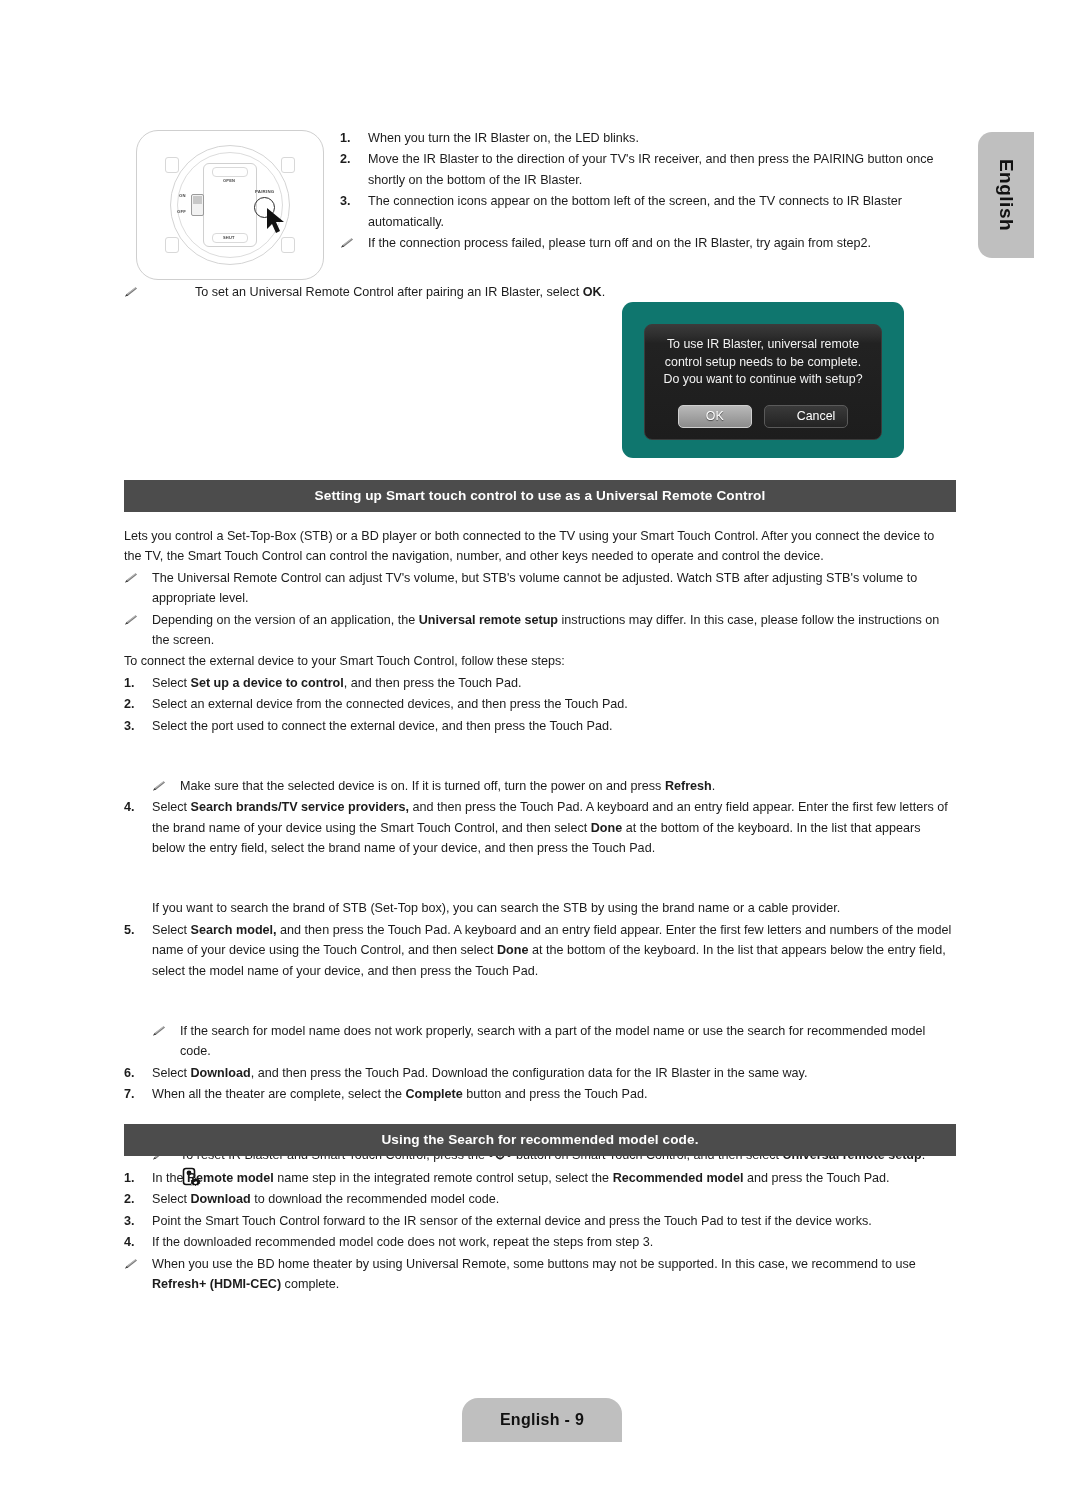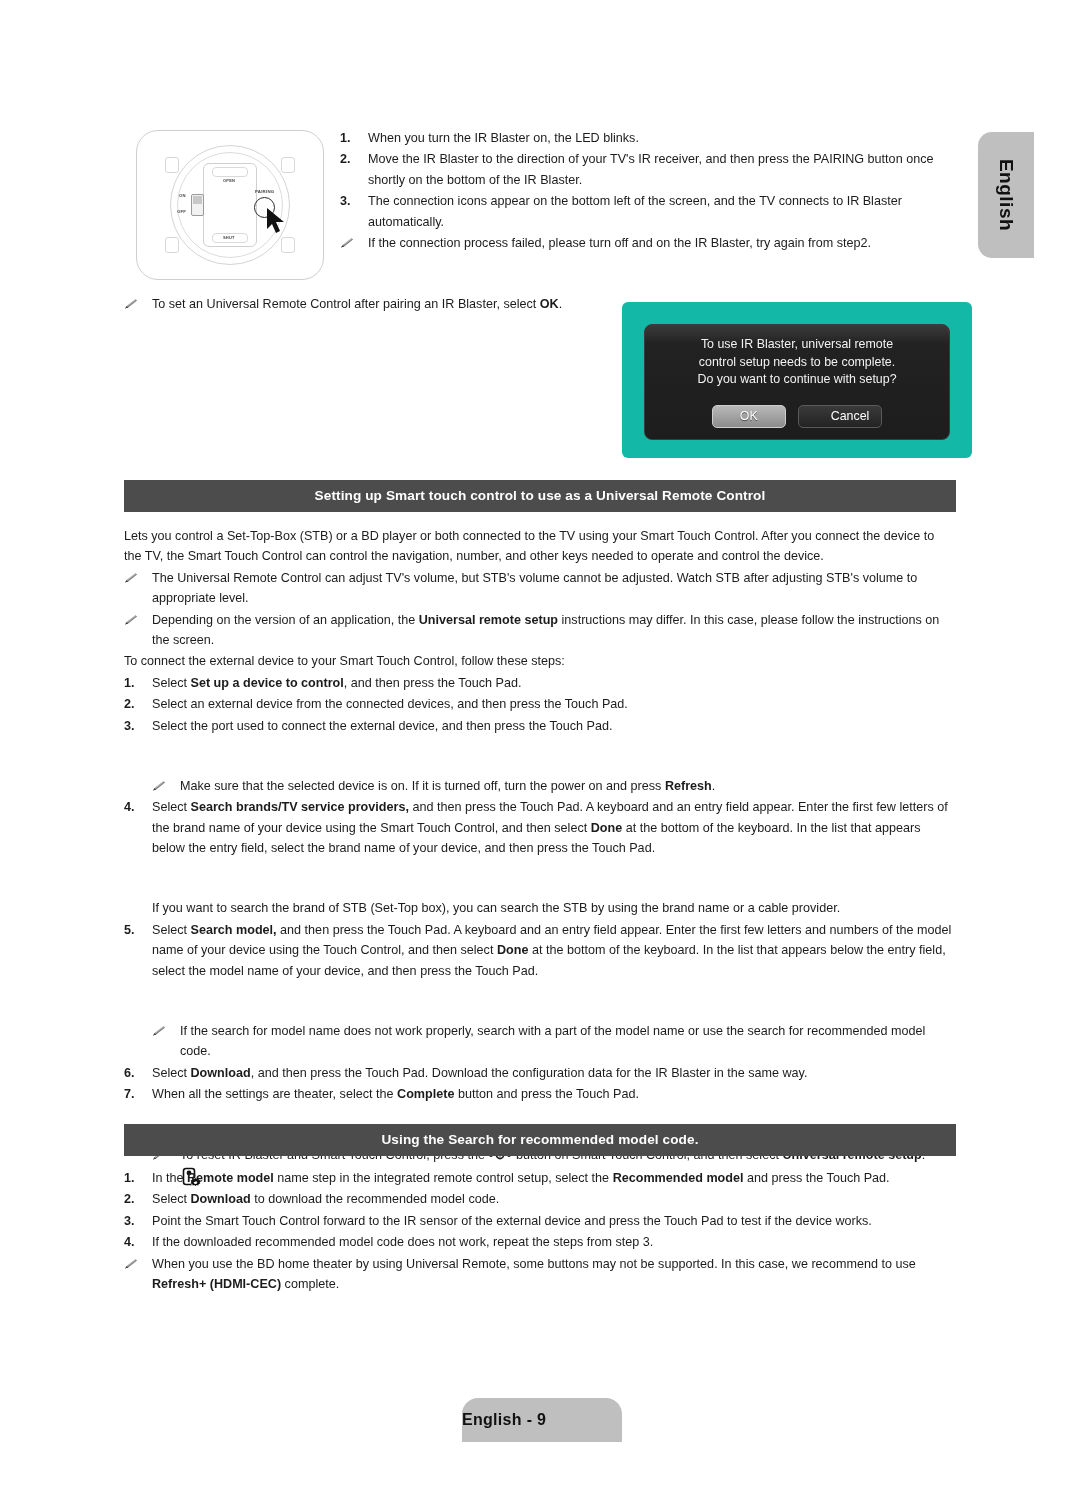--- a/index.html
+++ b/index.html
@@ -215,24 +215,24 @@
     position: relative;
     top: 2px;
   }
   .note-icon svg { display: block; }
 
   
   .dialog-outer {
     position: absolute;
     left: 622px;
     top: 302px;
-    width: 350px;
+    width: 282px;
     height: 156px;
-    background: #14b8a6;
-    border-radius: 6px;
+    background: #0f766e;
+    border-radius: 11px;
   }
   .dialog-inner {
     position: absolute;
     left: 22px;
     top: 22px;
     right: 22px;
     bottom: 18px;
     background: linear-gradient(180deg,#3a3a3a 0%, #2e2e2e 9%, #222 16%, #1d1d1d 100%);
     border-radius: 8px;
     border: 1px solid #3b3b3b;
@@ -292,20 +292,21 @@
     position: absolute;
     left: 462px;
     top: 1398px;
     width: 160px;
     height: 44px;
     background: #bfbfbf;
     border-top-left-radius: 16px;
     border-top-right-radius: 16px;
     display: flex;
     align-items: center;
+    justify-content: center;
   }
   .footer-pill span {
     font-size: 16px;
     font-weight: bold;
     color: #111;
     letter-spacing: 0.3px;
   }
 
   
   .inline-btn-glyph {
@@ -381,21 +382,21 @@
                 <path d="M1,9.6 L4.2,8.4 L2.8,7.1 Z" fill="#3a3a3a"></path>
                 <path d="M2.6,7.0 L11.4,0.25 L12.1,0.9 L3.3,7.7 Z" fill="#bbb"></path>
               </svg>
             </span>
           </span>
           <span class="txt">If the connection process failed, please turn off and on the IR Blaster, try again from step2.</span>
         </div>
       </div>
     </div>
 
-    <div class="li" style="margin-top:14px;">
+    <div class="li" style="margin-top:2px;gap:43px;">
       <span class="marker note">
         <span class="note-icon">
           <svg width="15" height="11" viewBox="0 0 15 11">
             <path d="M1,9.6 L4.2,8.4 L13,1.6 L11.6,0.3 L2.8,7.1 Z" fill="#777"></path>
             <path d="M1,9.6 L4.2,8.4 L2.8,7.1 Z" fill="#3a3a3a"></path>
             <path d="M2.6,7.0 L11.4,0.25 L12.1,0.9 L3.3,7.7 Z" fill="#bbb"></path>
           </svg>
         </span>
       </span>
       <span class="txt"><span>To set an Universal Remote Control after pairing an IR Blaster, select </span><b>OK</b><span>.</span></span>
@@ -499,21 +500,21 @@
       <span class="txt">If the search for model name does not work properly, search with a part of the model name or use the search for recommended model code.</span>
     </div>
 
     <div class="li">
       <span class="marker">6.</span>
       <span class="txt"><span>Select </span><b>Download</b><span>, and then press the Touch Pad. Download the configuration data for the IR Blaster in the same way.</span></span>
     </div>
 
     <div class="li">
       <span class="marker">7.</span>
-      <span class="txt"><span>When all the settings are theater, select the </span><b>Complete</b><span> button and press the Touch Pad.</span></span>
+      <span class="txt"><span>When all the theater are complete, select the </span><b>Complete</b><span> button and press the Touch Pad.</span></span>
     </div>
 
     <div class="li indent">
       <span class="marker note">
         <span class="note-icon"><svg width="15" height="11" viewBox="0 0 15 11">
               <path d="M1,9.6 L4.2,8.4 L13,1.6 L11.6,0.3 L2.8,7.1 Z" fill="#777"></path>
               <path d="M1,9.6 L4.2,8.4 L2.8,7.1 Z" fill="#3a3a3a"></path>
               <path d="M2.6,7.0 L11.4,0.25 L12.1,0.9 L3.3,7.7 Z" fill="#bbb"></path>
             </svg></span>
       </span>

